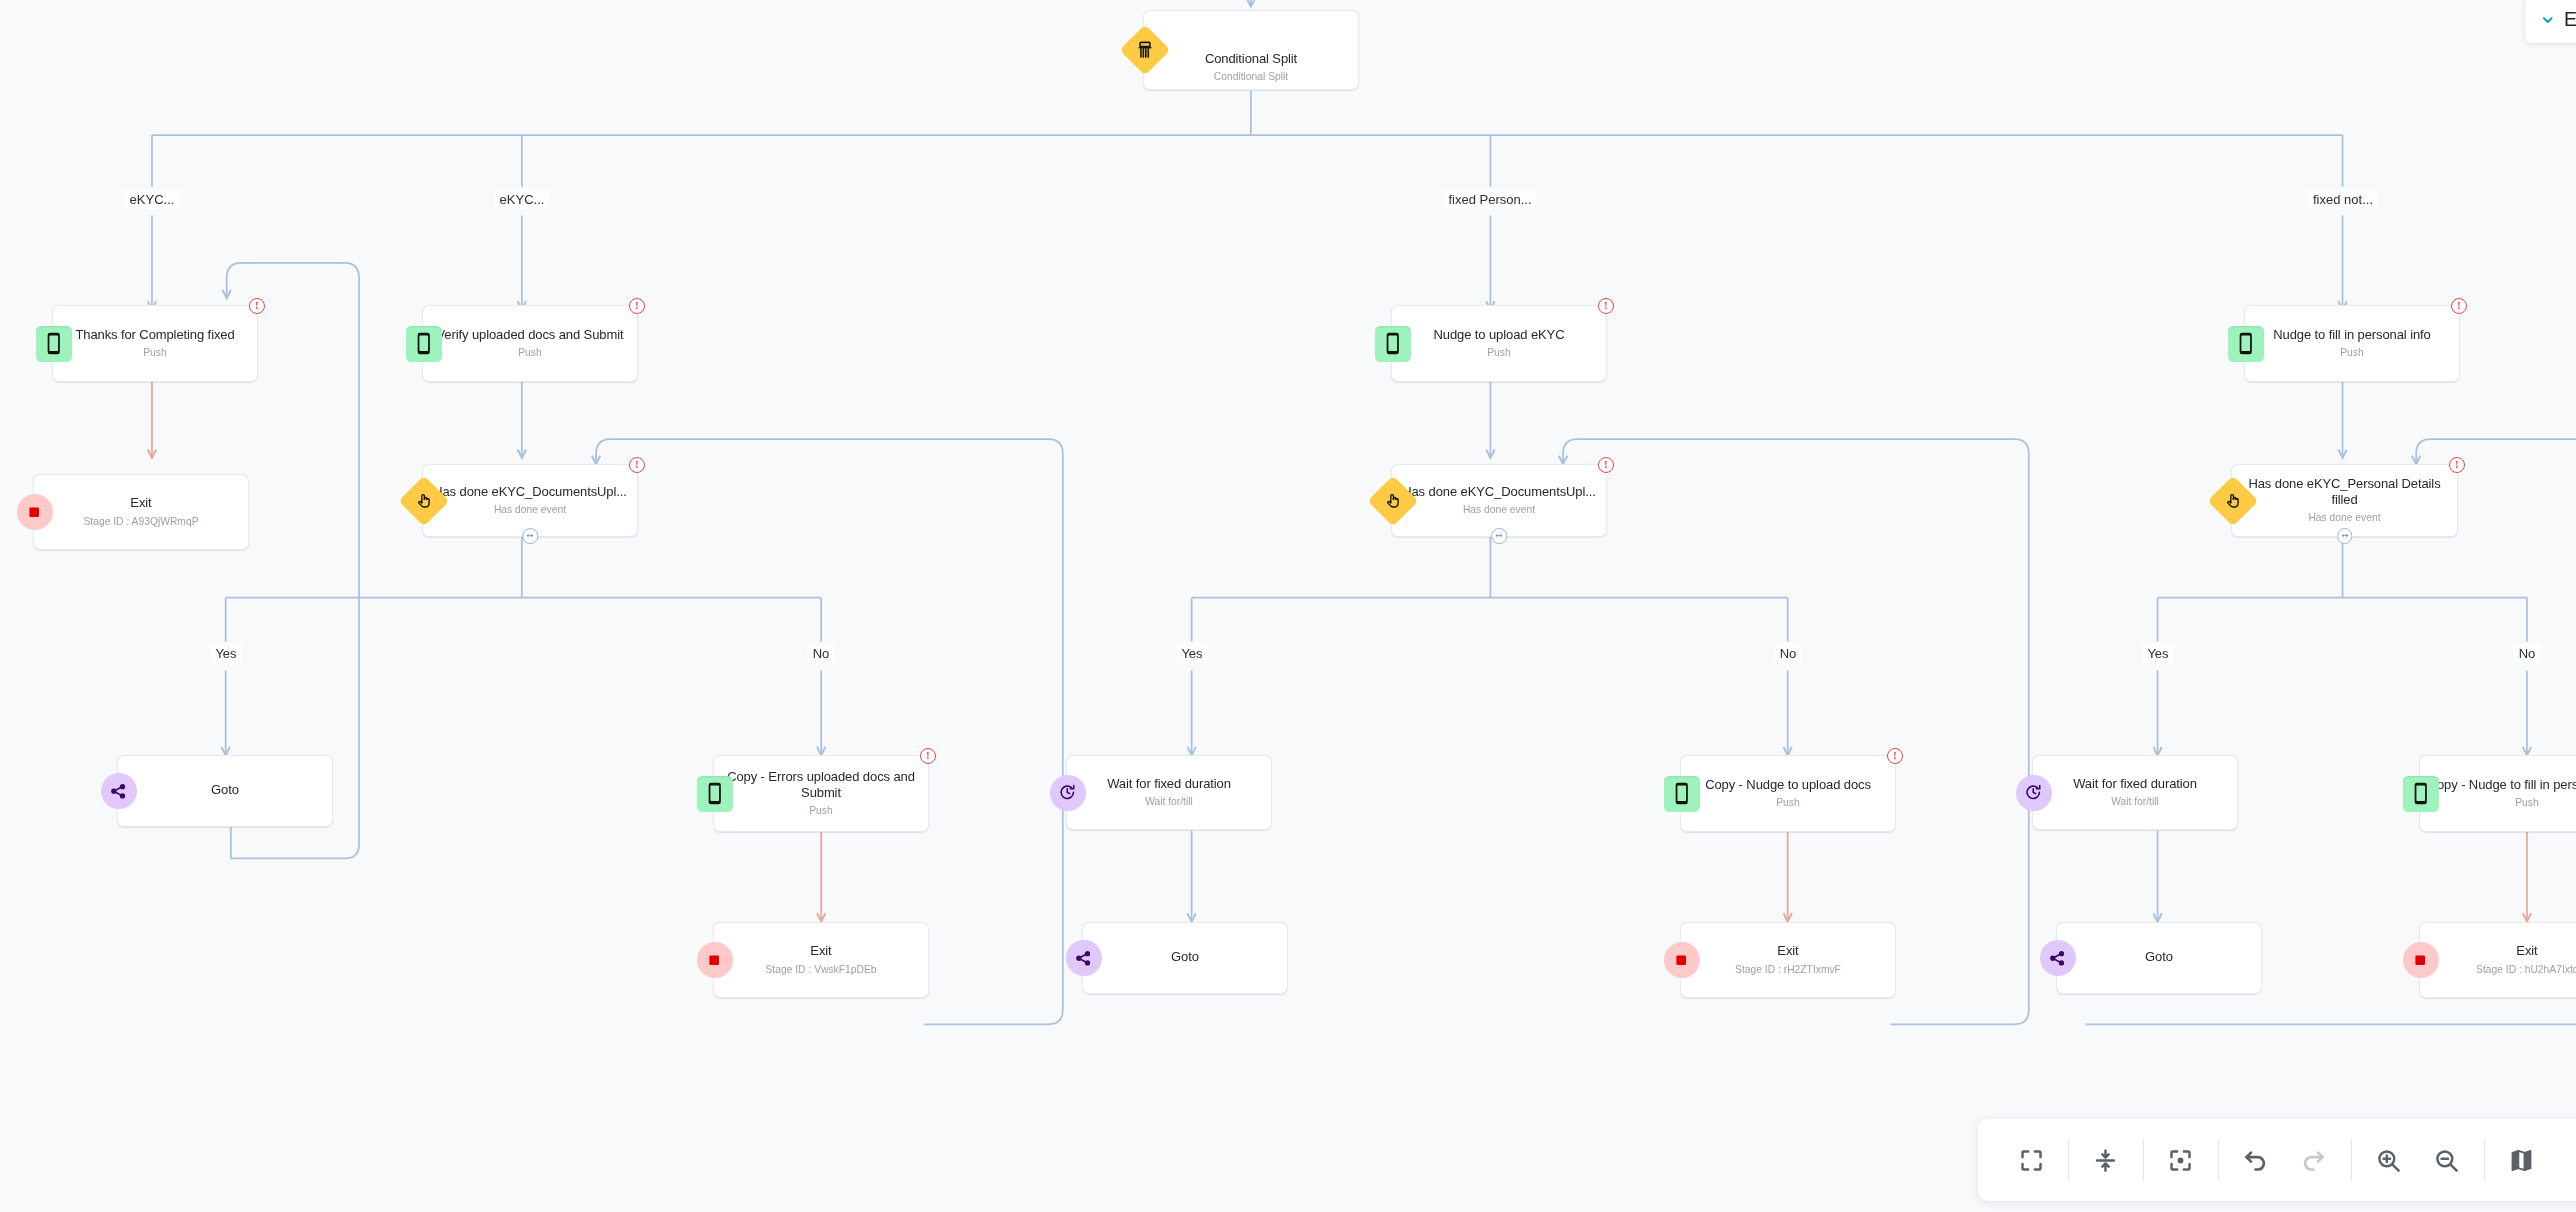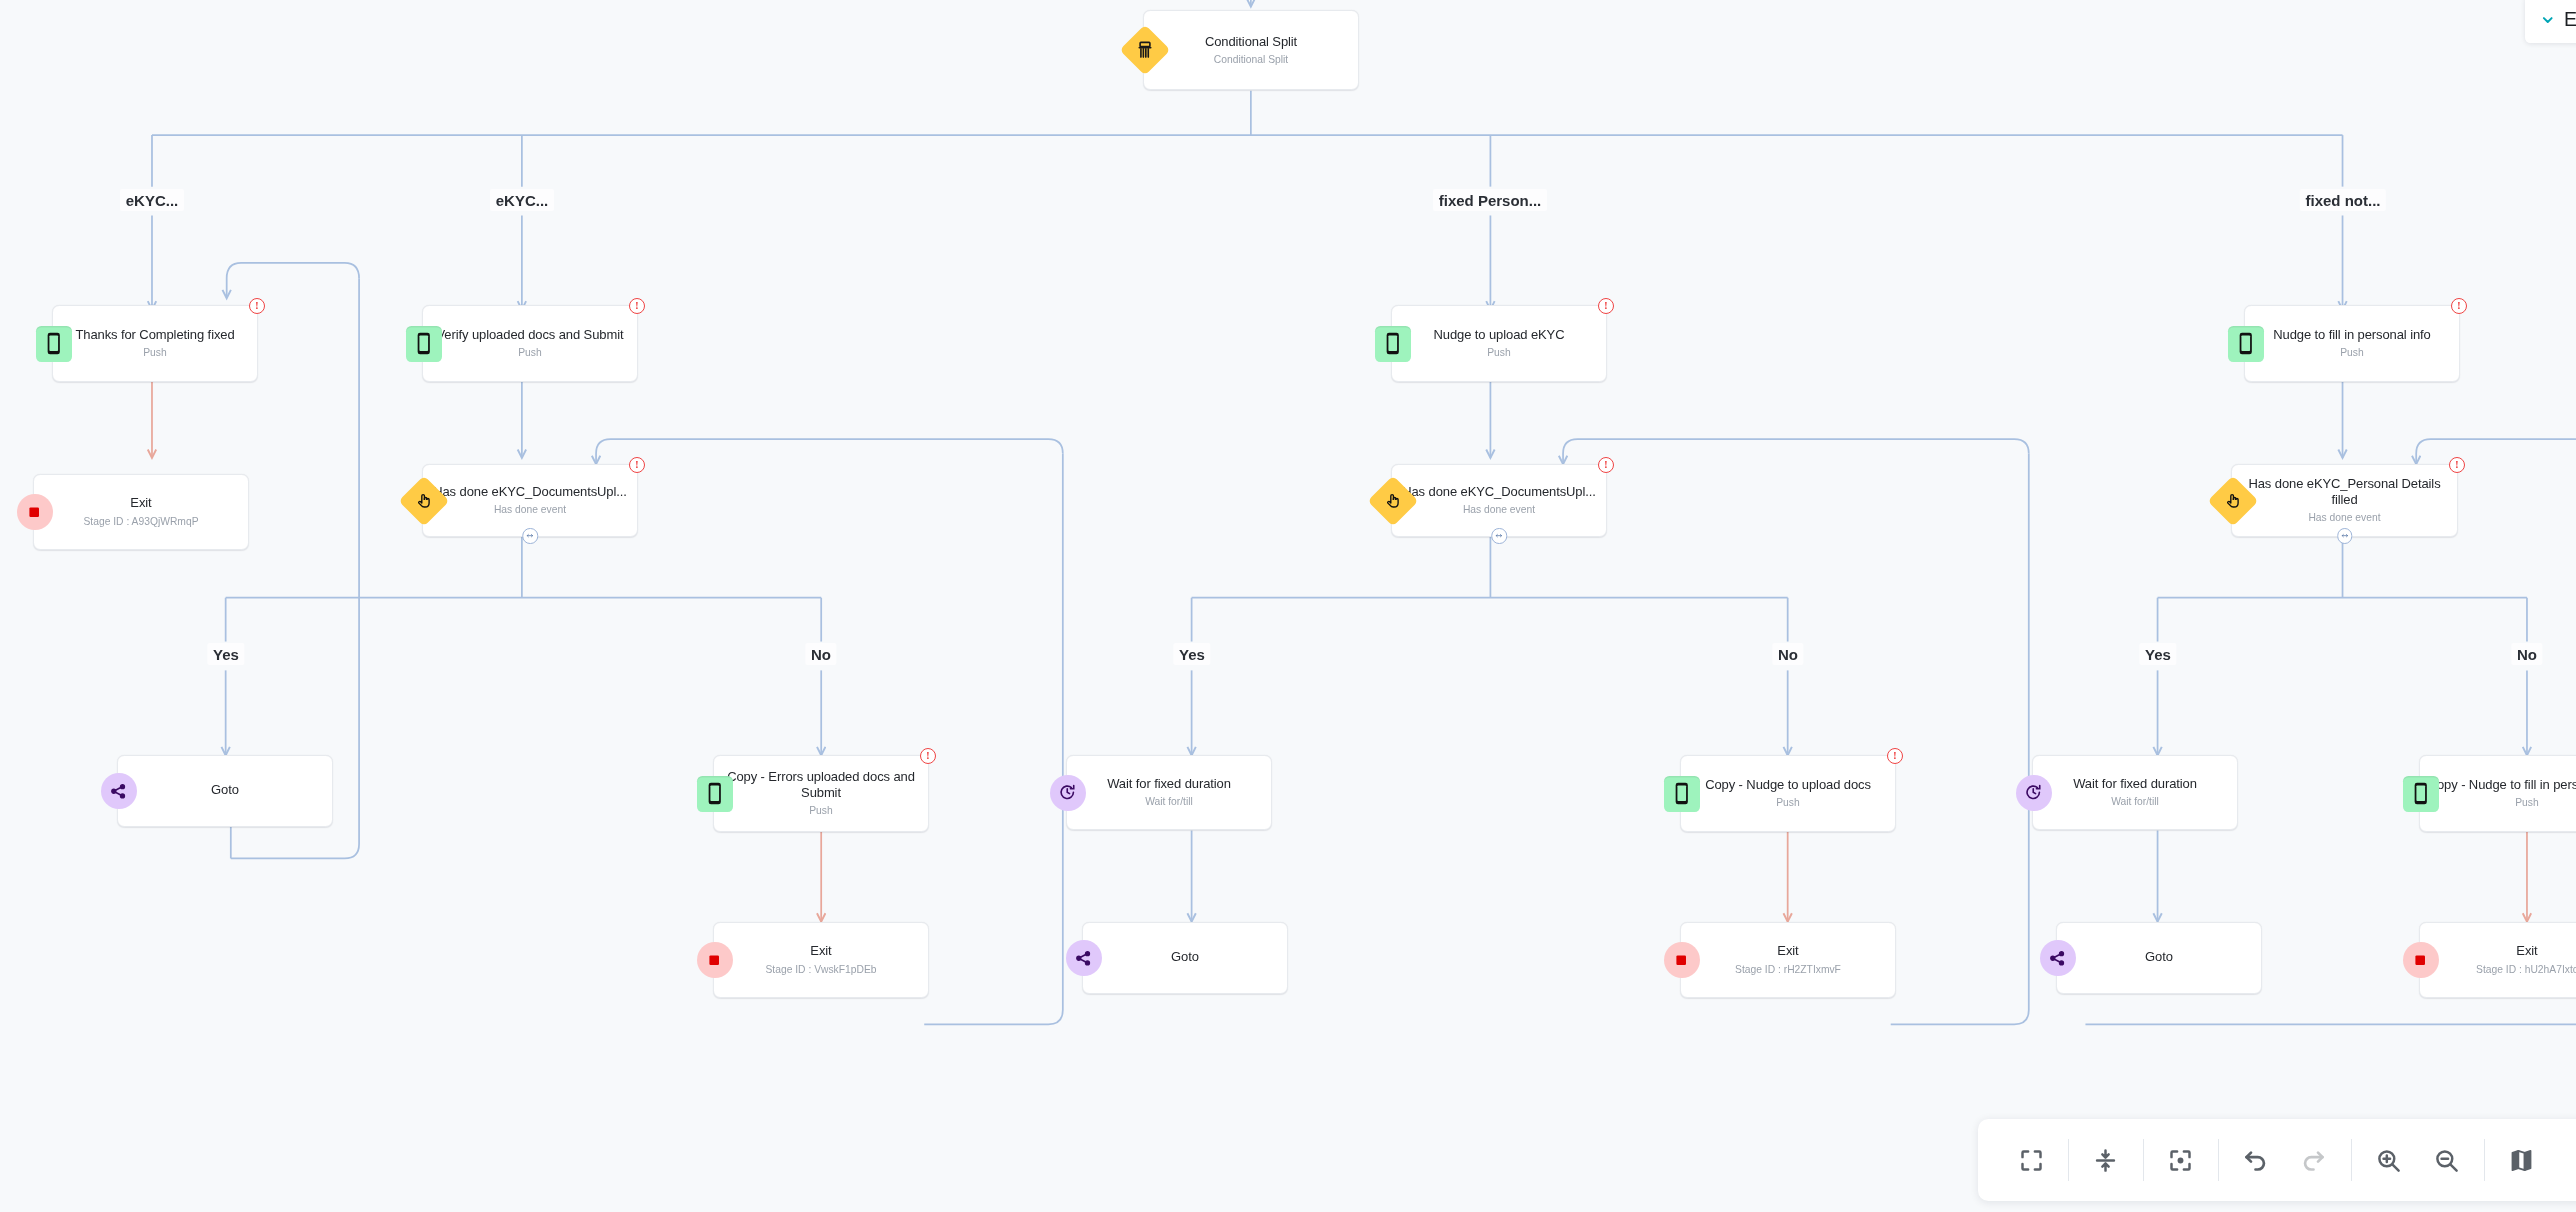--- a/index.html
+++ b/index.html
@@ -72,26 +72,25 @@
     width: 15.5px; height: 15.5px; border-radius: 50%;
     background: #ffffff; border: 0.8px solid #9db4d8;
     display: flex; align-items: center; justify-content: center;
   }
 
   
   .edge-label {
     position: absolute;
     background: #fdfdfe;
     color: #2b2f36;
-    font-size: 15px;
+    font-size: 13px;
     padding: 2.6px 5.7px;
     border-radius: 2.1px;
     white-space: nowrap;
     transform: translateX(-50%);
-    font-weight: bold;
   }
 
   
   #errors-panel {
     position: absolute; right: 7.2px; top: -5.2px;
     background: #ffffff; border-radius: 5.2px;
     box-shadow: 0 1px 5.2px rgba(16,24,40,.10);
     padding: 13.4px 18.5px 11.3px 15.5px;
     display: flex; align-items: center; gap: 8.2px;
   }
@@ -203,21 +202,21 @@
   <div class="edge-label" style="left:1490px; top:189px;">fixed Person...</div>
   <div class="edge-label" style="left:2343px; top:189px;">fixed not...</div>
 
   <div class="edge-label" style="left:226px; top:643px;">Yes</div>
   <div class="edge-label" style="left:821px; top:643px;">No</div>
   <div class="edge-label" style="left:1192px; top:643px;">Yes</div>
   <div class="edge-label" style="left:1788px; top:643px;">No</div>
   <div class="edge-label" style="left:2158px; top:643px;">Yes</div>
   <div class="edge-label" style="left:2527px; top:643px;">No</div>
 
-  <div class="node" style="left:1143px; top:10.3px; width:216px; height:80px;">
+  <div class="node" style="left:1143px; top:10.3px; width:216px; height:80px;justify-content:flex-end;">
     <span class="icon-badge icon-split">
       <svg width="19.6" height="19.6" viewBox="0 0 24 24" fill="none" stroke="#1a1a1a" stroke-width="2">
         <rect x="6" y="3" width="12" height="5" rx="1" fill="none"></rect>
         <path d="M7 11v10M10 11v10M13 11v10M16 11v10" stroke-linecap="round"></path>
         <path d="M5 9.5h14" stroke-linecap="round"></path>
       </svg>
     </span>
     <div class="title">Conditional Split</div>
     <div class="subtitle">Conditional Split</div>
   </div>

